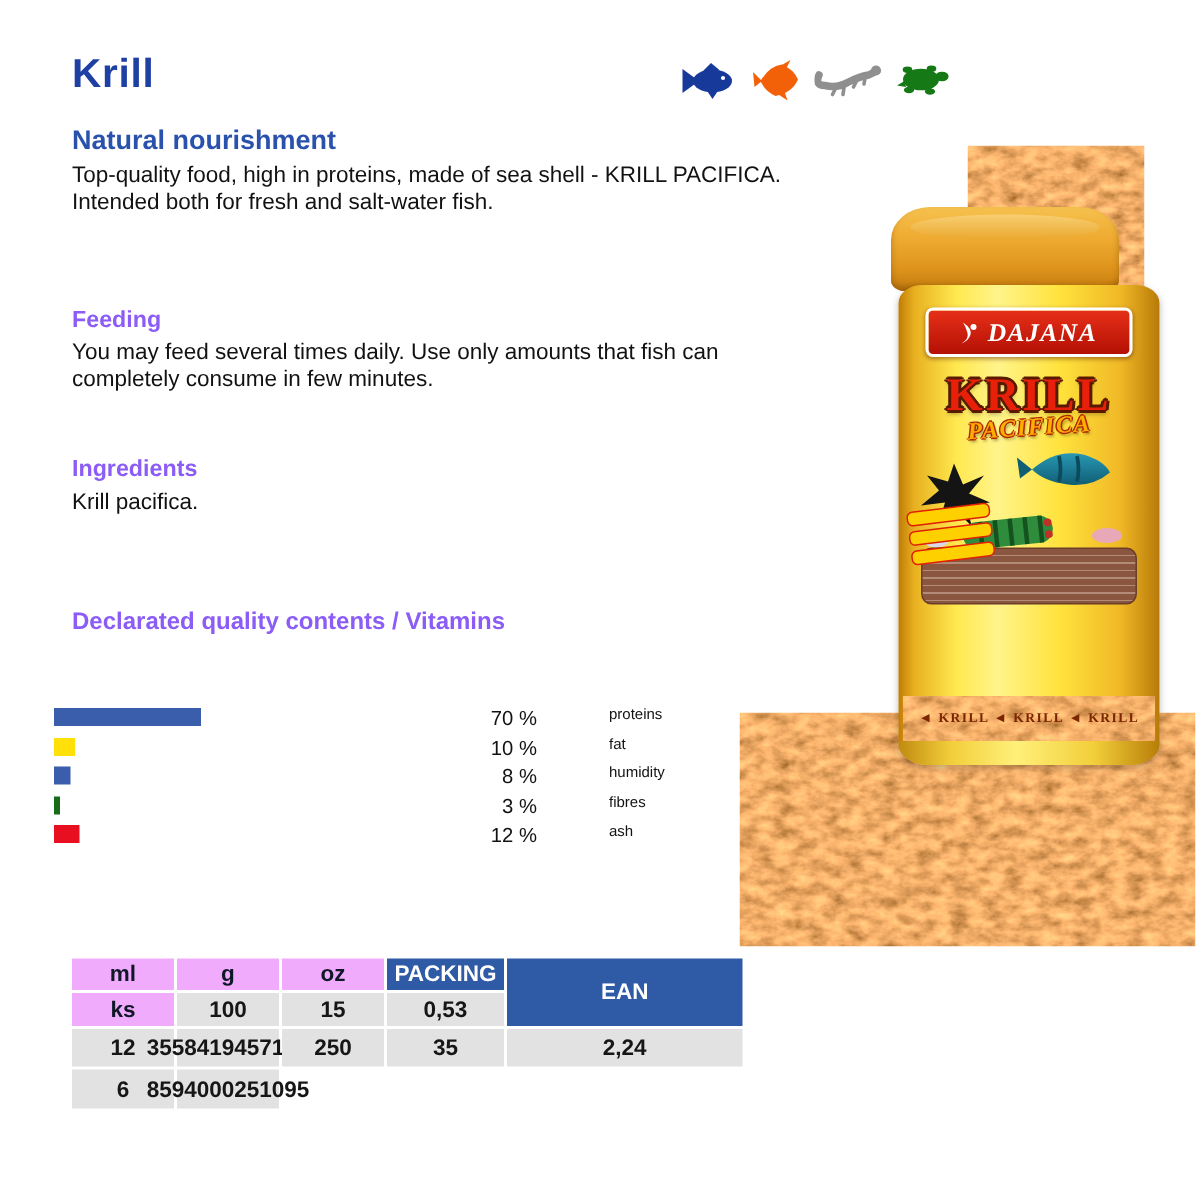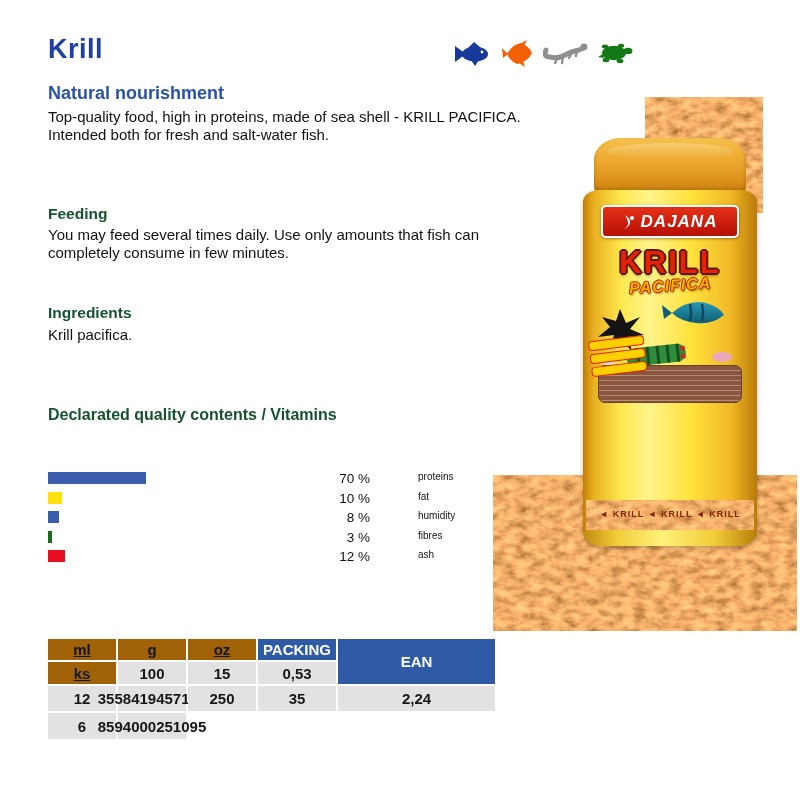--- a/index.html
+++ b/index.html
@@ -6,57 +6,57 @@
   #page{position:relative;width:800px;height:800px;background:#ffffff;overflow:hidden;
         font-family:"Liberation Sans", sans-serif;padding-left:16px;}
 
   .abs{position:absolute;}
 
   
   .page-title{left:48px;top:34px;font-size:27px;font-weight:bold;color:#1E3FA4;letter-spacing:.5px;}
   .subtitle{left:48px;top:83px;font-size:18px;font-weight:bold;color:#2A52AD;}
   .body-text{font-size:15px;line-height:17.5px;color:#121212;}
   .desc{left:48px;top:108px;width:492px;}
-  .sec-h{font-size:15.5px;font-weight:bold;color:#14532d;}
+  .sec-h{font-size:15.5px;font-weight:bold;color:#8b5cf6;}
   .feeding-h{left:48px;top:205px;}
   .feeding-p{left:48px;top:226px;width:505px;}
   .ingredients-h{left:48px;top:304px;}
   .ingredients-p{left:48px;top:326px;width:505px;}
   .quality-h{left:48px;top:406px;font-size:16px;}
 
   
   .species-icons{left:453px;top:40px;display:flex;align-items:center;gap:9px;}
   .species-icons svg{display:block;}
 
   
-  .chart{left:48px;top:470px;width:440px;height:108px;}
+  .chart{left:36px;top:470px;width:440px;height:108px;}
   .chart-row{position:absolute;left:0;width:440px;height:18px;}
   .chart-bar{position:absolute;left:0;top:2px;height:12px;}
   .chart-value{position:absolute;left:222px;width:100px;text-align:right;
                font-size:13.5px;color:#121212;top:1px;}
   .chart-label{position:absolute;left:370px;font-size:10px;color:#121212;top:1px;}
 
   
   .texture{overflow:hidden;}
   .texture svg{display:block;}
   .texture-top{left:645px;top:97px;width:118px;height:116px;z-index:1;}
   .texture-right{left:493px;top:475px;width:304px;height:156px;z-index:1;}
 
   
   .jar{left:583px;top:138px;width:174px;height:336px;z-index:2;}
   .jar-lid{position:absolute;left:11px;top:0;width:152px;height:56px;
      border-radius:26px 26px 9px 9px / 22px 22px 7px 7px;
      background:linear-gradient(180deg,#F6C14E 0%,#EFAC33 35%,#E0961E 70%,#C67C0E 100%);
      box-shadow:inset 0 -3px 4px rgba(120,70,0,.45);}
   .jar-lid::before{content:"";position:absolute;left:13px;right:13px;top:5px;height:17px;
      border-radius:50%;background:linear-gradient(180deg,#F8CF72,#EAA82E);}
-  .jar-body{position:absolute;left:0;top:52px;width:174px;height:356px;
+  .jar-body{position:absolute;left:16px;top:52px;width:174px;height:320px;
      border-radius:16px 16px 20px 20px / 12px 12px 14px 14px;
      background:linear-gradient(90deg,#C07C06 0%,#E8B020 6%,#FFE84F 22%,#FFF48A 38%,#FFE23C 62%,#F0B826 85%,#B87A08 100%);
-     box-shadow:0 2px 5px rgba(0,0,0,.25);overflow:hidden;}
+     box-shadow:0 2px 5px rgba(0,0,0,.25);overflow:hidden;font-family:Liberation Serif, serif;}
   .jar-content{position:absolute;inset:0;display:flex;flex-direction:column;align-items:center;}
   .brand-banner{margin-top:15px;width:134px;height:29px;border:2px solid #fff;border-radius:5px;
      background:linear-gradient(180deg,#E63018,#B41005);display:flex;align-items:center;
      justify-content:center;gap:4px;box-shadow:0 1px 3px rgba(90,30,0,.5);}
   .brand-banner span{color:#fff;font-weight:bold;font-style:italic;font-size:17px;letter-spacing:1px;}
   .product-name{margin-top:7px;font-size:31px;font-weight:bold;color:#E8200A;letter-spacing:2px;
      text-shadow:-2px 0 #5A1A00,2px 0 #5A1A00,0 -2px #5A1A00,0 2px #5A1A00,
        -1px -1px #5A1A00,1px 1px #5A1A00,1px -1px #5A1A00,-1px 1px #5A1A00,0 3px 3px rgba(0,0,0,.35);}
   .product-variant{margin-top:-4px;font-size:16px;font-weight:bold;font-style:italic;color:#FFAE00;
      letter-spacing:1px;transform:rotate(-4deg);
@@ -75,21 +75,21 @@
      border-radius:0 0 18px 18px / 0 0 12px 12px;
      background:linear-gradient(90deg,#C08A10 0%,#F2CE3A 20%,#FFF07A 45%,#F2CE3A 75%,#B87E08 100%);}
 
   
   .size-table{left:48px;top:639px;display:grid;
      grid-template-columns:68px 68px 68px 78px 157px;
      grid-template-rows:21px 22px 25px 26px;gap:2px;background:#fff;}
   .size-table > div{display:flex;align-items:center;justify-content:center;
      font-weight:bold;font-size:15px;}
   .th-dark{background:#2F5AA5;color:#fff;}
-  .th-light{background:#a16207;color:#101828;text-decoration:underline;}
+  .th-light{background:#f0abfc;color:#101828;}
   .cell-vw{grid-column:1 / span 3;grid-row:1;}
   .cell-packing{grid-column:4;grid-row:1;}
   .cell-ean{grid-column:5;grid-row:1 / span 2;}
   .td{background:#E2E2E2;color:#161616;}
 </style>
 </head>
 <body>
 
 <div id="page">
 

